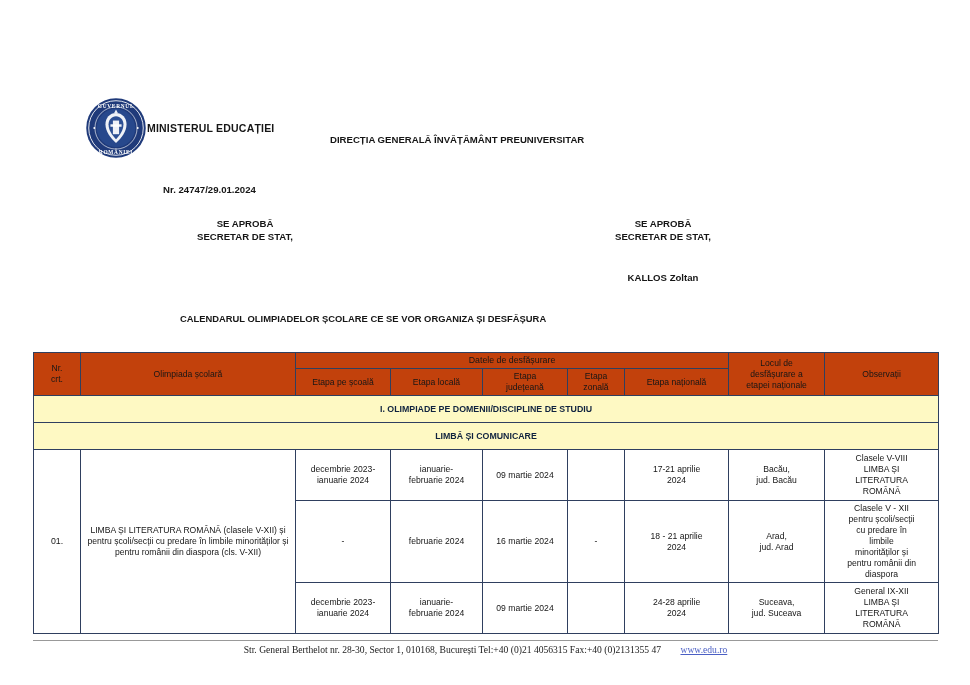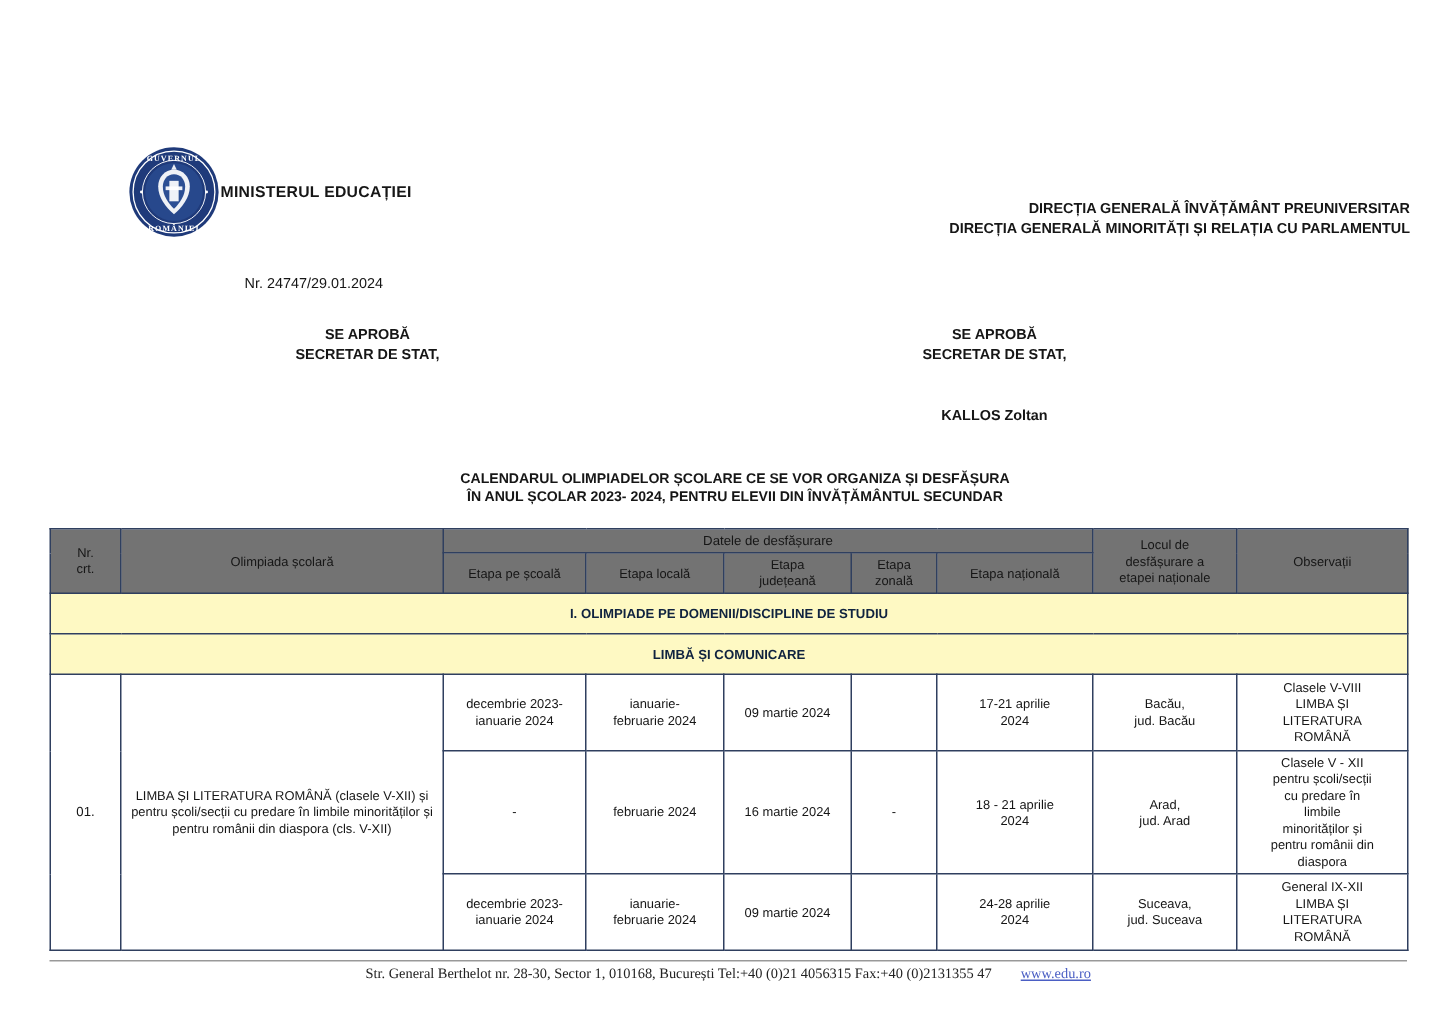--- a/index.html
+++ b/index.html
@@ -41,33 +41,33 @@
     letter-spacing: 0.2px;
     color: #161616;
     white-space: nowrap;
   }
 
   .directions {
     position: absolute;
     left: 330px;
     top: 134px;
     width: 610px;
-    text-align: right;
+    text-align: left;
     font-size: 9.6px;
     font-weight: bold;
     line-height: 12.5px;
     color: #161616;
   }
 
   .doc-number {
     position: absolute;
     left: 163px;
     top: 184px;
     font-size: 9.6px;
-    font-weight: normal;
+    font-weight: bold;
     color: #161616;
   }
 
   .approve-left {
     position: absolute;
     left: 120px;
     top: 217px;
     width: 250px;
     text-align: center;
     font-size: 9.6px;
@@ -88,21 +88,21 @@
     line-height: 13px;
     color: #161616;
   }
   .approve-right .signer { margin-top: 28px; }
 
   .calendar-title {
     position: absolute;
     left: 180px;
     top: 313px;
     width: 620px;
-    text-align: center;
+    text-align: left;
     font-size: 9.4px;
     font-weight: bold;
     line-height: 12px;
     color: #161616;
   }
 
   
   table.calendar {
     position: absolute;
     left: 33px;
@@ -115,21 +115,21 @@
   table.calendar td, table.calendar th {
     border: 1px solid #2f3f5f;
     padding: 2px 3px;
     vertical-align: middle;
     text-align: center;
     font-weight: normal;
     line-height: 11px;
     color: #161616;
   }
   thead th {
-    background: #737373;
+    background: #c2410c;
     color: #ffffff;
     font-weight: bold;
     border-color: #44567d;
     line-height: 11px;
     margin-top: 30px;
   }
   th.dates-group { font-size: 8.8px; }
   tr.section-row td {
     background: #fef9c3;
     color: #10233f;
@@ -185,39 +185,37 @@
       <circle cx="15" cy="50" r="1.6" fill="#ffffff"></circle>
       <circle cx="85" cy="50" r="1.6" fill="#ffffff"></circle>
       <text x="50" y="17" fill="#ffffff" font-size="8.6" font-family="Liberation Serif, serif" font-weight="bold" text-anchor="middle" letter-spacing="1.2">GUVERNUL</text>
       <text x="50" y="92" fill="#ffffff" font-size="8.6" font-family="Liberation Serif, serif" font-weight="bold" text-anchor="middle" letter-spacing="1.2">ROMÂNIEI</text>
     </svg>
     <div class="ministry-name">MINISTERUL EDUCAȚIEI</div>
   </div>
 
   <div class="directions">
     <div>DIRECȚIA GENERALĂ ÎNVĂȚĂMÂNT PREUNIVERSITAR</div>
-    <div>DIRECȚIA GENERALĂ MINORITĂȚI ȘI RELAȚIA CU PARLAMENTUL</div>
   </div>
 
   <div class="doc-number">Nr. 24747/29.01.2024</div>
 
   <div class="approve-left">
     <div>SE APROBĂ</div>
     <div>SECRETAR DE STAT,</div>
   </div>
 
   <div class="approve-right">
     <div>SE APROBĂ</div>
     <div>SECRETAR DE STAT,</div>
     <div class="signer">KALLOS Zoltan</div>
   </div>
 
   <div class="calendar-title">
     <div>CALENDARUL OLIMPIADELOR ȘCOLARE CE SE VOR ORGANIZA ȘI DESFĂȘURA</div>
-    <div>ÎN ANUL ȘCOLAR  2023- 2024, PENTRU ELEVII DIN ÎNVĂȚĂMÂNTUL SECUNDAR</div>
   </div>
 </div>
 
 <table class="calendar">
   <colgroup>
     <col style="width:47px">
     <col style="width:215px">
     <col style="width:95px">
     <col style="width:92px">
     <col style="width:85px">

